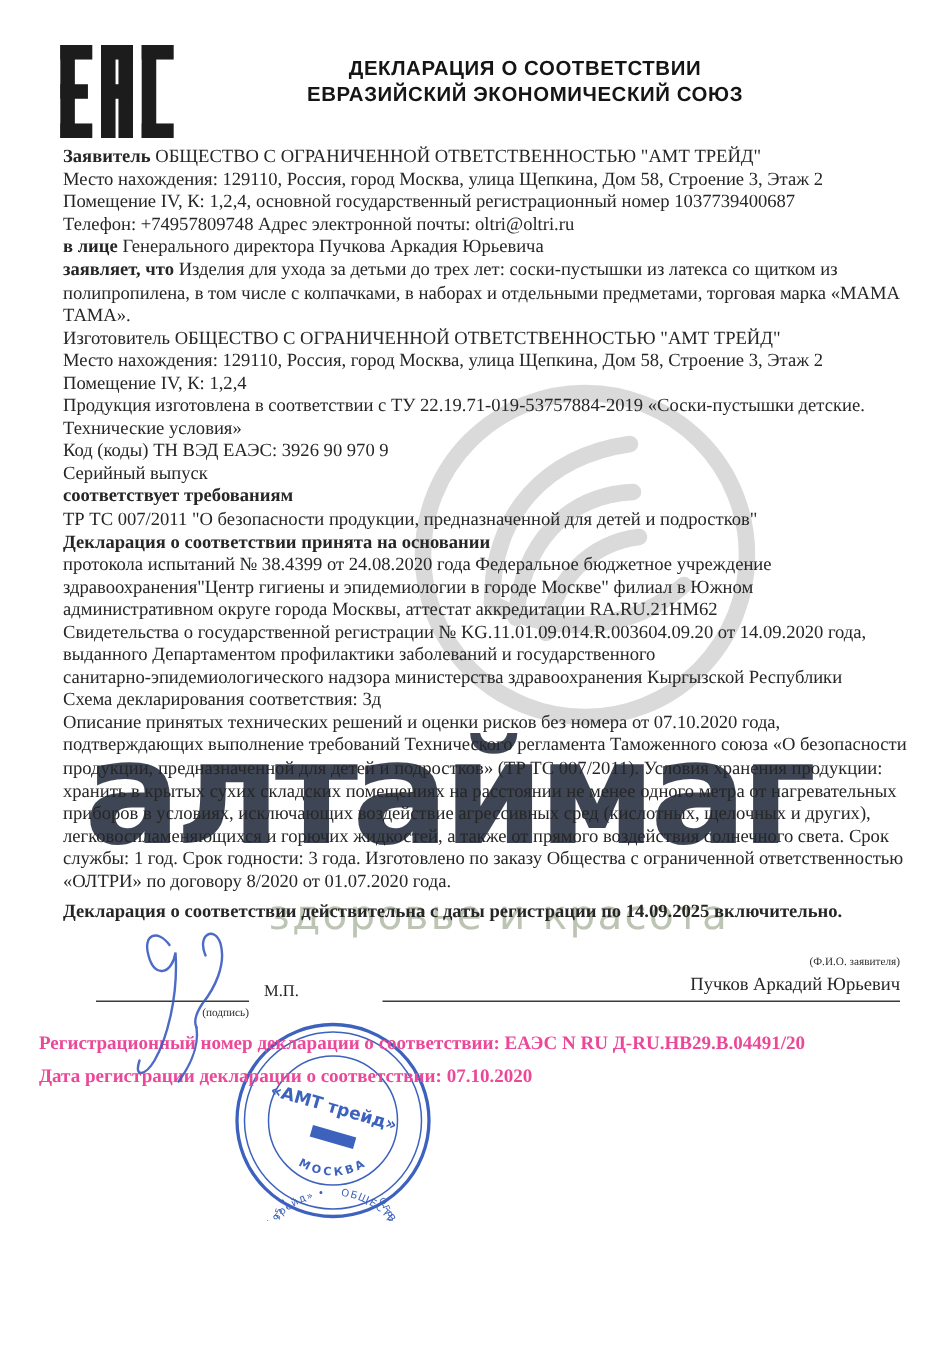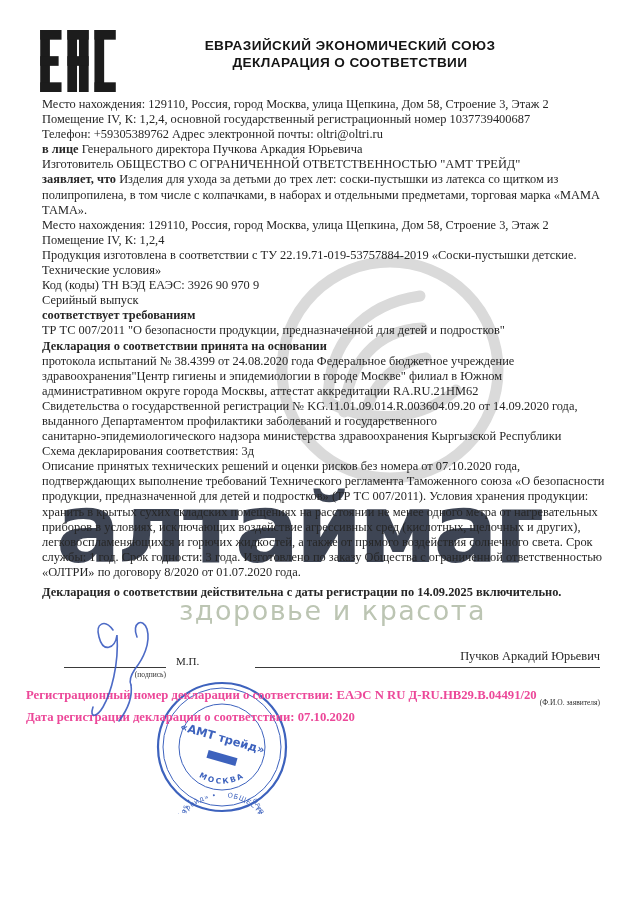--- a/index.html
+++ b/index.html
@@ -42,21 +42,21 @@
   .signature { position:absolute; top:615px; left:85px; z-index:3; opacity:.9; }
 
   .sig-line { position:absolute; border-top:1.2px solid #3a3a3a; z-index:2; }
   .sig-line.left  { top:667px; left:64px;  width:102px; }
   .sig-line.right { top:667px; left:255px; width:345px; }
   .sig-caption {
     position:absolute; z-index:2; text-align:right;
     font-size:7.5px; color:#2e2e2e;
   }
   .sig-caption.left  { top:670px; left:64px;  width:102px; }
-  .sig-caption.right { top:698px; left:255px; width:345px; }
+  .sig-caption.right { top:636px; left:255px; width:345px; }
   .sig-name { position:absolute; top:649px; left:255px; width:345px; text-align:right; font-size:12.4px; z-index:2; }
   .mp-label { position:absolute; top:655px; left:176px; font-size:11px; z-index:2; }
 
   
   .reg-line { position:absolute; left:26px; font-weight:bold; font-size:12.7px; z-index:2; color:#ec4899; }
   .reg-line.number { top:688px; }
   .reg-line.date   { top:710px; }
 </style>
 </head>
 <body>
@@ -86,30 +86,31 @@
         <rect x="40" y="0" width="10" height="64"></rect>
       <rect x="28" y="0" width="22" height="10"></rect>
         <rect x="28" y="27" width="22" height="10"></rect>
       <rect x="56" y="0" width="10" height="64"></rect>
         <rect x="56" y="0" width="22" height="10"></rect>
       <rect x="56" y="54" width="22" height="10"></rect>
     </g>
   </svg>
 
   <div class="header-title">
+    <div>ДЕКЛАРАЦИЯ О СООТВЕТСТВИИ</div>
     <div>ЕВРАЗИЙСКИЙ ЭКОНОМИЧЕСКИЙ СОЮЗ</div>
-    <div>ДЕКЛАРАЦИЯ О СООТВЕТСТВИИ</div>
   </div>
 
   <div class="body-text">
+      <p><b>Заявитель </b><span>ОБЩЕСТВО С ОГРАНИЧЕННОЙ ОТВЕТСТВЕННОСТЬЮ "АМТ ТРЕЙД"</span></p>
       <p><span>Место нахождения: 129110, Россия, город Москва, улица Щепкина, Дом 58, Строение 3, Этаж 2 Помещение IV, К: 1,2,4, основной государственный регистрационный номер 1037739400687</span></p>
-      <p><span>Телефон: +59305389762 Адрес электронной почты: oltri@oltri.ru</span></p>
+      <p><span>Телефон: +74957809748 Адрес электронной почты: oltri@oltri.ru</span></p>
       <p><b>в лице </b><span>Генерального директора Пучкова Аркадия Юрьевича</span></p>
+      <p><b>заявляет, что </b><span>Изделия для ухода за детьми до трех лет: соски-пустышки из латекса со щитком из полипропилена, в том числе с колпачками, в наборах и отдельными предметами, торговая марка «МАМА ТАМА».</span></p>
       <p><span>Изготовитель ОБЩЕСТВО С ОГРАНИЧЕННОЙ ОТВЕТСТВЕННОСТЬЮ "АМТ ТРЕЙД"</span></p>
-      <p><b>заявляет, что </b><span>Изделия для ухода за детьми до трех лет: соски-пустышки из латекса со щитком из полипропилена, в том числе с колпачками, в наборах и отдельными предметами, торговая марка «МАМА ТАМА».</span></p>
       <p><span>Место нахождения: 129110, Россия, город Москва, улица Щепкина, Дом 58, Строение 3, Этаж 2 Помещение IV, К: 1,2,4</span></p>
       <p><span>Продукция изготовлена в соответствии с ТУ 22.19.71-019-53757884-2019 «Соски-пустышки детские. Технические условия»</span></p>
       <p><span>Код (коды) ТН ВЭД ЕАЭС: 3926 90 970 9</span></p>
       <p><span>Серийный выпуск</span></p>
       <p><b>соответствует требованиям</b></p>
       <p><span>ТР ТС 007/2011 "О безопасности продукции, предназначенной для детей и подростков"</span></p>
       <p><b>Декларация о соответствии принята на основании</b></p>
       <p><span>протокола испытаний № 38.4399 от 24.08.2020 года Федеральное бюджетное учреждение здравоохранения"Центр гигиены и эпидемиологии в городе Москве"  филиал в Южном административном округе города Москвы, аттестат аккредитации RA.RU.21НМ62</span></p>
       <p><span>Свидетельства о государственной регистрации № KG.11.01.09.014.R.003604.09.20 от 14.09.2020 года, выданного Департаментом профилактики заболеваний и государственного</span></p>
       <p><span>санитарно-эпидемиологического надзора министерства здравоохранения Кыргызской Республики</span></p>

